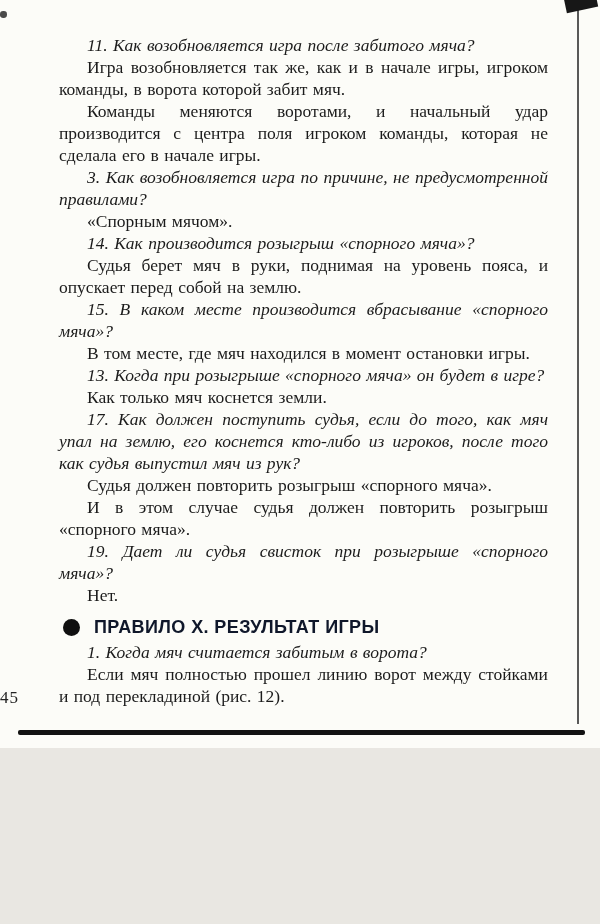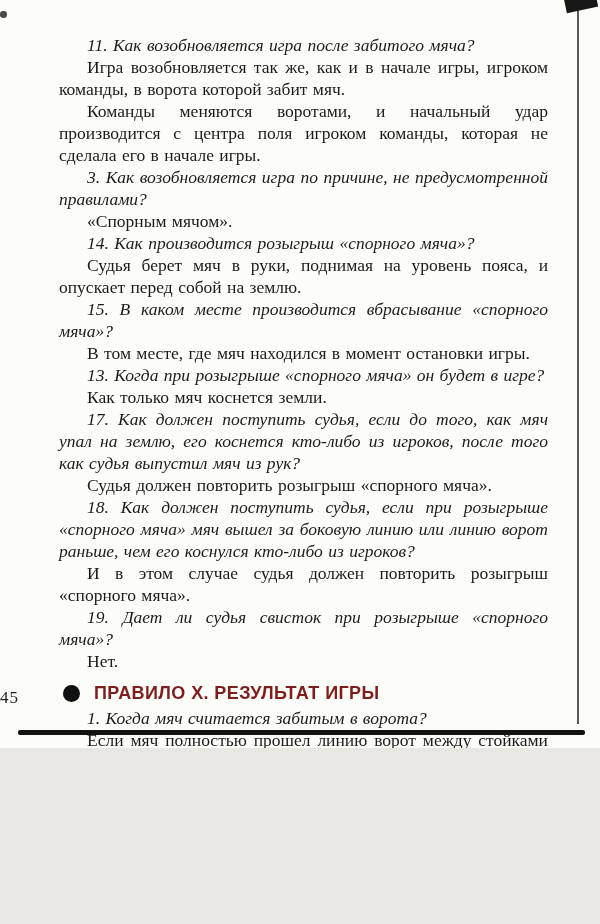--- a/index.html
+++ b/index.html
@@ -48,21 +48,21 @@
     border-radius: 50%;
     background: #101010;
     flex: 0 0 auto;
     margin-right: 14px;
   }
   .heading-text {
     font-family: "Liberation Sans", sans-serif;
     font-weight: 700;
     font-size: 18px;
     letter-spacing: 0.4px;
-    color: #7f1d1d;
+    color: #0f172a;
     white-space: nowrap;
   }
   .page-number {
     position: absolute;
     left: 0;
     right: 0;
     bottom: 40px;
     text-align: left;
     font-size: 17px;
     letter-spacing: 1px;
@@ -125,21 +125,20 @@
 
     <p class="q">15. В каком месте производится вбрасывание «спорного мяча»?</p>
     <p class="a">В том месте, где мяч находился в момент остановки игры.</p>
 
     <p class="q">13. Когда при розыгрыше «спорного мяча» он будет в игре?</p>
     <p class="a">Как только мяч коснется земли.</p>
 
     <p class="q">17. Как должен поступить судья, если до того, как мяч упал на землю, его коснется кто-либо из игроков, после того как судья выпустил мяч из рук?</p>
     <p class="a">Судья должен повторить розыгрыш «спорного мяча».</p>
 
-    <p class="q">18. Как должен поступить судья, если при розыгрыше «спорного мяча» мяч вышел за боковую линию или линию ворот раньше, чем его коснулся кто-либо из игроков?</p>
     <p class="a">И в этом случае судья должен повторить розыгрыш «спорного мяча».</p>
 
     <p class="q">19. Дает ли судья свисток при розыгрыше «спорного мяча»?</p>
     <p class="a">Нет.</p>
 
     <div class="heading-row">
       <span class="bullet"></span>
       <span class="heading-text">ПРАВИЛО X. РЕЗУЛЬТАТ ИГРЫ</span>
     </div>
 

